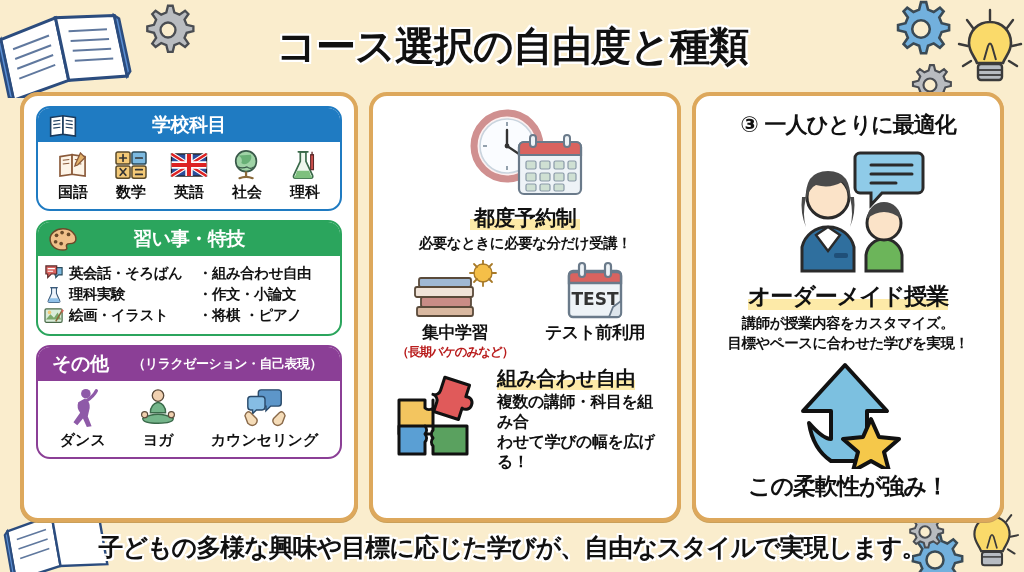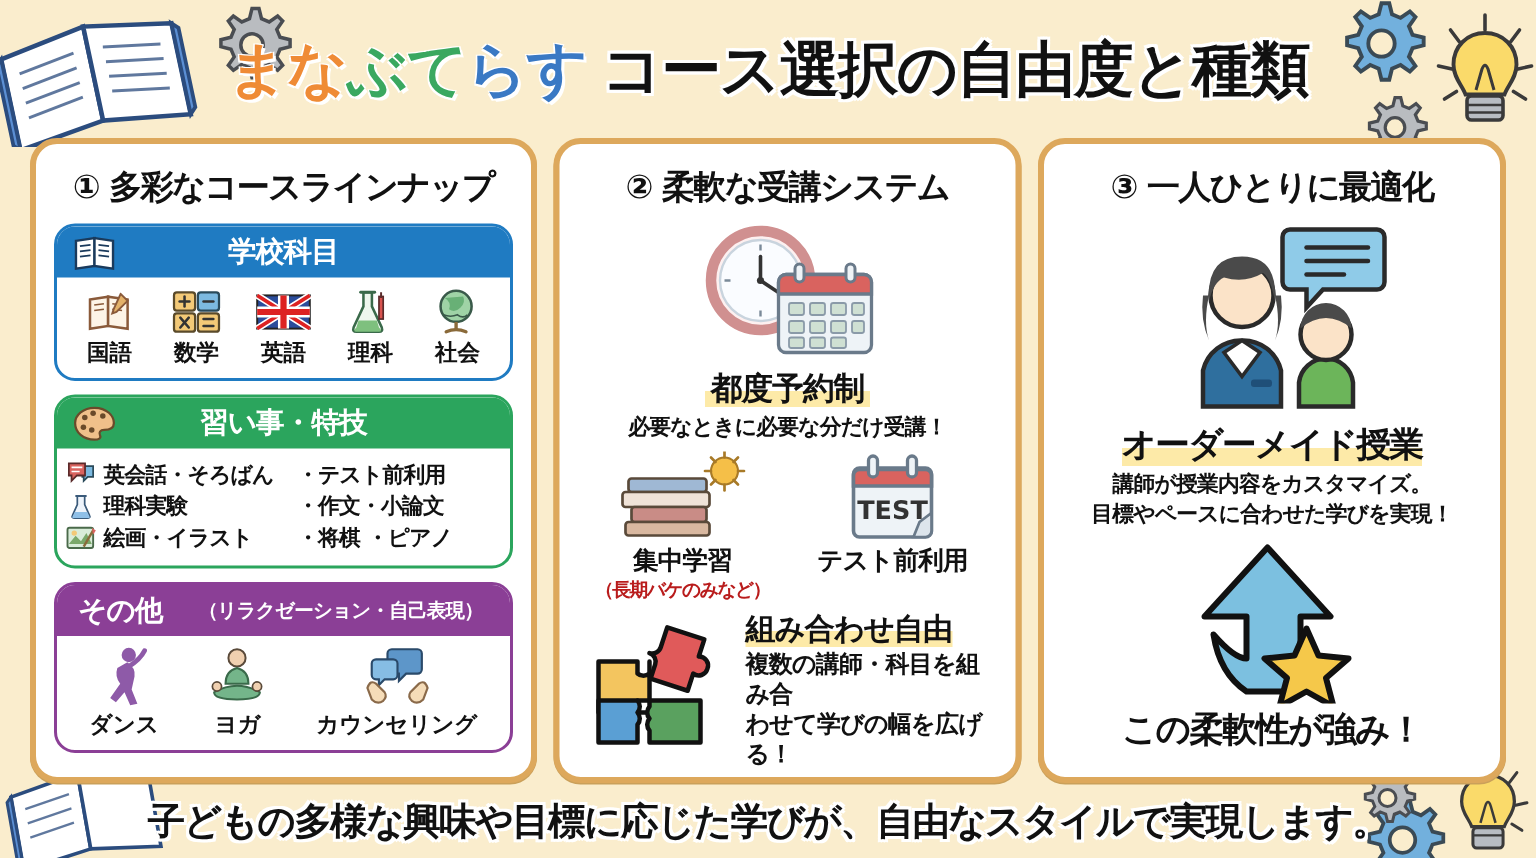--- a/index.html
+++ b/index.html
@@ -241,31 +241,27 @@
       <line x1="12" y1="12" x2="18" y2="20"></line>
     </g>
     <path d="M35 14 C47 14 56 23 56 35 C56 44 50 49 48 55 L22 55 C20 49 14 44 14 35 C14 23 23 14 35 14 Z" fill="#fada6a" stroke="#3a3a3a" stroke-width="2.6"></path>
     <rect x="23" y="56" width="24" height="16" rx="3" fill="#b7bcc2" stroke="#3a3a3a" stroke-width="2.4"></rect>
     <line x1="23" y1="62" x2="47" y2="62" stroke="#3a3a3a" stroke-width="1.8"></line>
     <path d="M29 52 L33 38 M41 52 L37 38 M33 38 Q35 33 37 38" stroke="#3a3a3a" stroke-width="2" fill="none"></path>
   </svg>
 
   <div class="header">
     <div class="title-wrap">
-      <div class="brand">
-        <span class="b-or">ま</span><span class="b-or">な</span><span class="b-gr">ぶ</span><span class="b-gr">て</span><span class="b-bl">ら</span><span class="b-bl">す</span>
-      </div>
       <div class="main-title">コース選択の自由度と種類</div>
     </div>
   </div>
 
   <div class="panels">
 
     <div class="panel">
-      <div class="panel-title">① 多彩なコースラインナップ</div>
 
       <div class="cat cat-blue">
         <div class="cat-head">
           <svg width="30" height="23" viewBox="0 0 34 26">
             <path d="M3 4 L17 2 L17 23 L3 25 Z" fill="#fff" stroke="#1a3a5c" stroke-width="1.8"></path>
             <path d="M31 4 L17 2 L17 23 L31 25 Z" fill="#fff" stroke="#1a3a5c" stroke-width="1.8"></path>
             <g stroke="#1a3a5c" stroke-width="1.3">
               <line x1="6" y1="8" x2="14" y2="7"></line>
                 <line x1="6" y1="12" x2="14" y2="11"></line>
               <line x1="6" y1="16" x2="14" y2="15"></line>
@@ -323,40 +319,40 @@
                   <path d="M1 1 L39 25 M39 1 L1 25" stroke="#d22" stroke-width="2.6"></path>
                   <path d="M20 1 L20 25 M1 13 L39 13" stroke="#fff" stroke-width="8"></path>
                   <path d="M20 1 L20 25 M1 13 L39 13" stroke="#d22" stroke-width="4.5"></path>
                 </svg>
               </div>
               <div class="slabel">英語</div>
             </div>
             <div class="subject">
               <div class="sicon">
                 <svg width="32" height="32" viewBox="0 0 32 34">
+                  <circle cx="15" cy="13" r="11" fill="#9fd3a6" stroke="#3a5a4a" stroke-width="1.8"></circle>
+                  <path d="M7 7 Q12 10 10 15 Q14 18 18 14 Q22 10 20 6" fill="#5aa86a" opacity="0.8"></path>
+                  <path d="M6 19 Q11 21 16 19 Q20 22 23 19" fill="none" stroke="#3a5a4a" stroke-width="1.2"></path>
+                  <line x1="15" y1="24" x2="15" y2="29" stroke="#8a6a3a" stroke-width="2.4"></line>
+                  <path d="M8 31 Q15 28 22 31" fill="none" stroke="#8a6a3a" stroke-width="2.4" stroke-linecap="round"></path>
+                </svg>
+              </div>
+              <div class="slabel">社会</div>
+            </div>
+            <div class="subject">
+              <div class="sicon">
+                <svg width="32" height="32" viewBox="0 0 32 34">
                   <path d="M11 3 L11 13 L4 28 Q3 31 6 31 L22 31 Q25 31 24 28 L17 13 L17 3 Z" fill="#eef7ee" stroke="#3a6a4a" stroke-width="1.8"></path>
                   <path d="M7.5 23 L20.5 23 L22 28 Q25 31 22 31 L6 31 Q3 31 6 28 Z" fill="#7ec07e"></path>
                   <line x1="9" y1="3" x2="19" y2="3" stroke="#3a6a4a" stroke-width="2" stroke-linecap="round"></line>
                   <rect x="22" y="6" width="3" height="16" fill="#d9534f" stroke="#5a2a2a" stroke-width="1.2"></rect>
                   <line x1="23.5" y1="3" x2="23.5" y2="7" stroke="#5a2a2a" stroke-width="1.4"></line>
                 </svg>
               </div>
               <div class="slabel">理科</div>
-            </div>
-            <div class="subject">
-              <div class="sicon">
-                <svg width="32" height="32" viewBox="0 0 32 34">
-                  <circle cx="15" cy="13" r="11" fill="#9fd3a6" stroke="#3a5a4a" stroke-width="1.8"></circle>
-                  <path d="M7 7 Q12 10 10 15 Q14 18 18 14 Q22 10 20 6" fill="#5aa86a" opacity="0.8"></path>
-                  <path d="M6 19 Q11 21 16 19 Q20 22 23 19" fill="none" stroke="#3a5a4a" stroke-width="1.2"></path>
-                  <line x1="15" y1="24" x2="15" y2="29" stroke="#8a6a3a" stroke-width="2.4"></line>
-                  <path d="M8 31 Q15 28 22 31" fill="none" stroke="#8a6a3a" stroke-width="2.4" stroke-linecap="round"></path>
-                </svg>
-              </div>
-              <div class="slabel">社会</div>
             </div>
           </div>
         </div>
       </div>
 
       <div class="cat cat-green">
         <div class="cat-head">
           <svg width="30" height="24" viewBox="0 0 32 26">
             <path d="M16 2 C25 2 30 8 30 13 C30 17 26 18 23 18 C20 18 19 20 20 22 C21 24 19 25 16 25 C8 25 2 20 2 13 C2 7 8 2 16 2 Z" fill="#f0c08a" stroke="#6a4a2a" stroke-width="1.6"></path>
             <circle cx="9" cy="9" r="2" fill="#6a4a2a"></circle>
@@ -372,21 +368,21 @@
           <div class="skill-row">
             <svg class="ricon" viewBox="0 0 22 20">
               <path d="M12 3 h8 v8 h-4 l-3 3 v-3 h-1 z" fill="#7cb9e0" stroke="#2a4a5a" stroke-width="1.3"></path>
               <path d="M2 1 h12 v9 h-6 l-4 4 v-4 h-2 z" fill="#d9635f" stroke="#5a2a2a" stroke-width="1.3"></path>
               <g stroke="#fff" stroke-width="1.2">
                   <line x1="4" y1="4" x2="12" y2="4"></line>
                   <line x1="4" y1="7" x2="10" y2="7"></line>
                 </g>
             </svg>
             <span class="c1">英会話・そろばん</span>
-            <span class="c2">・テスト前利用</span>
+            <span class="c2">・組み合わせ自由</span>
           </div>
           <div class="skill-row">
             <svg class="ricon" viewBox="0 0 20 22">
               <path d="M7 2 L7 9 L3 18 Q2 20 5 20 L15 20 Q18 20 17 18 L13 9 L13 2 Z" fill="#eef4fb" stroke="#3a5a7a" stroke-width="1.4"></path>
               <path d="M5 15 L15 15 L17 19 Q18 20 15 20 L5 20 Q2 20 3 19 Z" fill="#8fc0e8"></path>
               <line x1="6" y1="2" x2="14" y2="2" stroke="#3a5a7a" stroke-width="1.6" stroke-linecap="round"></line>
             </svg>
             <span class="c1">理科実験</span>
             <span class="c2">・作文・小論文</span>
           </div>
@@ -443,21 +439,20 @@
                 </svg>
               </div>
               <div class="olabel">カウンセリング</div>
             </div>
           </div>
         </div>
       </div>
     </div>
 
     <div class="panel">
-      <div class="panel-title">② 柔軟な受講システム</div>
 
       <div class="feature">
         <div style="display:flex;justify-content:center;margin:2px 0 4px;">
           <svg width="140" height="92" viewBox="0 0 140 92">
             <circle cx="52" cy="38" r="33" fill="#fdf0f0" stroke="#d09090" stroke-width="7"></circle>
             <circle cx="52" cy="38" r="27" fill="#fafcff" stroke="#c9d4de" stroke-width="1.6"></circle>
             <g stroke="#7a8a99" stroke-width="1.6">
               <line x1="52" y1="14" x2="52" y2="18"></line>
                 <line x1="52" y1="58" x2="52" y2="62"></line>
               <line x1="28" y1="38" x2="32" y2="38"></line>

